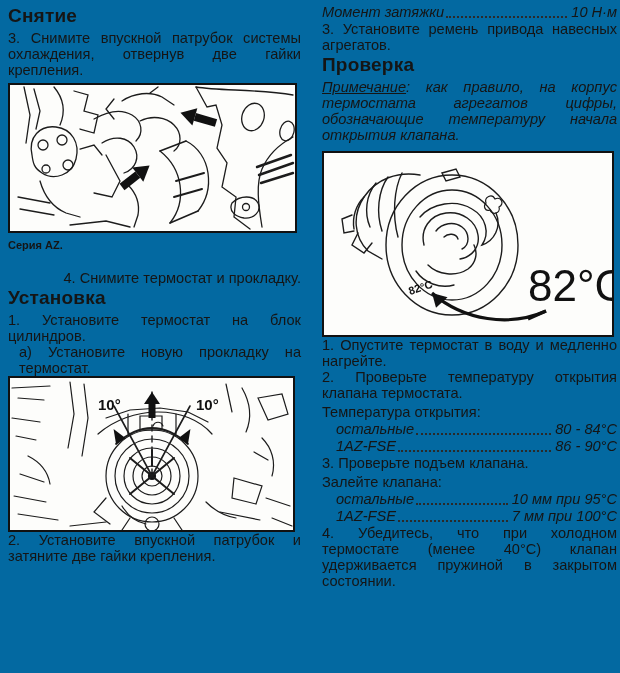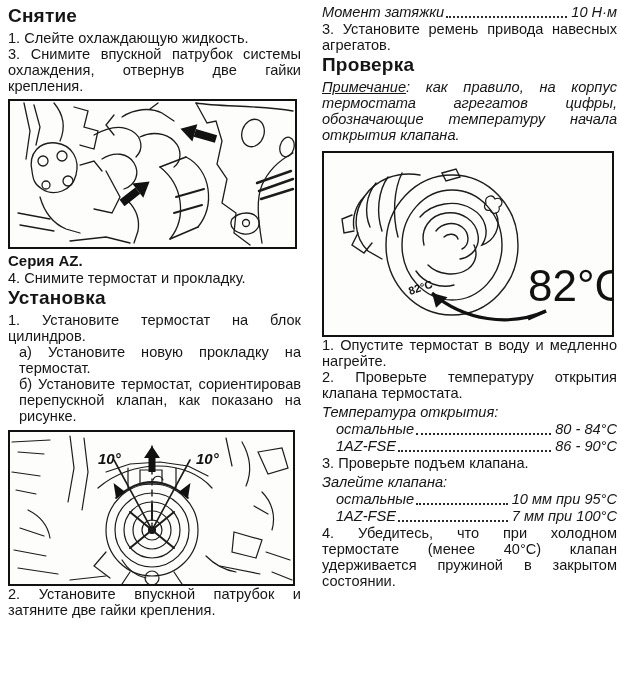--- a/index.html
+++ b/index.html
@@ -1,54 +1,54 @@
 <!DOCTYPE html>
 <html><head>
 <meta charset="utf-8">
 <style>
   html,body{margin:0;padding:0;background:#e8e8e4;}
   .page{
     position:relative;
     width:620px;height:673px;
     margin:0 auto;
-    background:#ffffff;
+    background:#0369a1;
     color:#151515;
     font-family:"Liberation Sans","DejaVu Sans",sans-serif;
     overflow:hidden;
   }
   .col{position:absolute;top:4px;}
   .col-left{left:8px;width:293px;}
   .col-right{left:322px;width:295px;}
 
   h1.sec{
     font-size:19px;line-height:23px;font-weight:bold;
     margin:0 0 3px 0;letter-spacing:.2px;
   }
   p.body{
     font-size:14.6px;line-height:16px;
     margin:0;text-align:justify;
   }
-  p.body.nj{text-align:left;}
+  p.body.nj{text-align:right;margin-top:16px;}
   .sub{padding-left:11px;}
   .mt6{margin-top:6px;}
   .mt8{margin-top:8px;}
   .mt10{margin-top:10px;}
 
   .figure{
     border:2px solid #111;
     background:#fdfdfb;
     overflow:hidden;
   }
   .fig-engine{margin-top:5px;width:285px;height:146px;}
-  .fig-orient{margin-top:6px;width:283px;height:152px;font-style:italic;}
+  .fig-orient{margin-top:0;width:283px;height:152px;}
   .fig-thermo{margin-top:8px;width:288px;height:182px;}
   .caption{
-    font-size:15px;font-weight:bold;margin:3px 0 0 0;line-height:18px;
-  }
-  .spec-title{font-style:italic;font-size:14.6px;line-height:17px;margin:3px 0 0 0;}
+    font-size:11px;font-weight:bold;margin:3px 0 0 0;line-height:18px;
+  }
+  .spec-title{font-size:14.6px;line-height:17px;margin:3px 0 0 0;}
   .spec-row{
     display:flex;align-items:flex-end;
     font-style:italic;font-size:14.6px;line-height:17px;
     padding-left:14px;
   }
   .spec-row.noindent{padding-left:0;}
   .spec-row .lbl{white-space:nowrap;}
   .spec-row .leader{
     flex:1 1 auto;
     border-bottom:2px dotted #2a2a2a;
@@ -63,21 +63,20 @@
   svg text{font-family:"Liberation Sans","DejaVu Sans",sans-serif;}
 </style>
 </head>
 <body>
 
 <div class="page">
 
   <div class="col col-left">
 
     <h1 class="sec">Снятие</h1>
-    <p class="body">1. Слейте охлаждающую жидкость.</p>
     <p class="body">3. Снимите впускной патрубок системы охлаждения, отвернув две гайки крепления.</p>
 
     <div class="figure fig-engine">
       <svg width="285" height="146" viewBox="0 0 285 146">
         <g fill="none" stroke="#1c1c1c" stroke-width="1.3" stroke-linecap="round">
 
           <path d="M186,2 L197,22 206,20 212,40 207,63 217,78 212,102 226,112 224,132 240,144"></path>
           <path d="M186,2 C210,6 248,4 283,10"></path>
           <path d="M283,52 C268,60 258,70 252,84 C246,98 248,118 252,142"></path>
           <ellipse cx="243" cy="32" rx="11" ry="14" transform="rotate(18 243 32)"></ellipse>
@@ -126,21 +125,20 @@
         </g>
       </svg>
     </div>
     <p class="caption">Серия AZ.</p>
 
     <p class="body nj mt8">4. Снимите термостат и прокладку.</p>
 
     <h1 class="sec mt10">Установка</h1>
     <p class="body">1. Установите термостат на блок цилиндров.</p>
     <p class="body sub">а) Установите новую прокладку на термостат.</p>
-    <p class="body sub">б) Установите термостат, сориентировав перепускной клапан, как показано на рисунке.</p>
 
     <div class="figure fig-orient">
       <svg width="283" height="152" viewBox="0 0 283 152">
         <g fill="none" stroke="#1c1c1c" stroke-width="1.2" stroke-linecap="round">
 
           <path d="M2,10 L40,8 M8,20 L34,22 M2,40 L30,44 M6,58 L26,62"></path>
           <path d="M60,4 L64,36 58,70 M74,6 L78,40 72,78"></path>
           <path d="M18,78 C30,84 38,94 40,106 M10,96 L34,104"></path>
           <path d="M4,118 L36,124 M8,136 L48,142 M60,148 L96,144"></path>
           <path d="M216,6 L222,34 M232,10 C240,24 242,40 236,54"></path>

